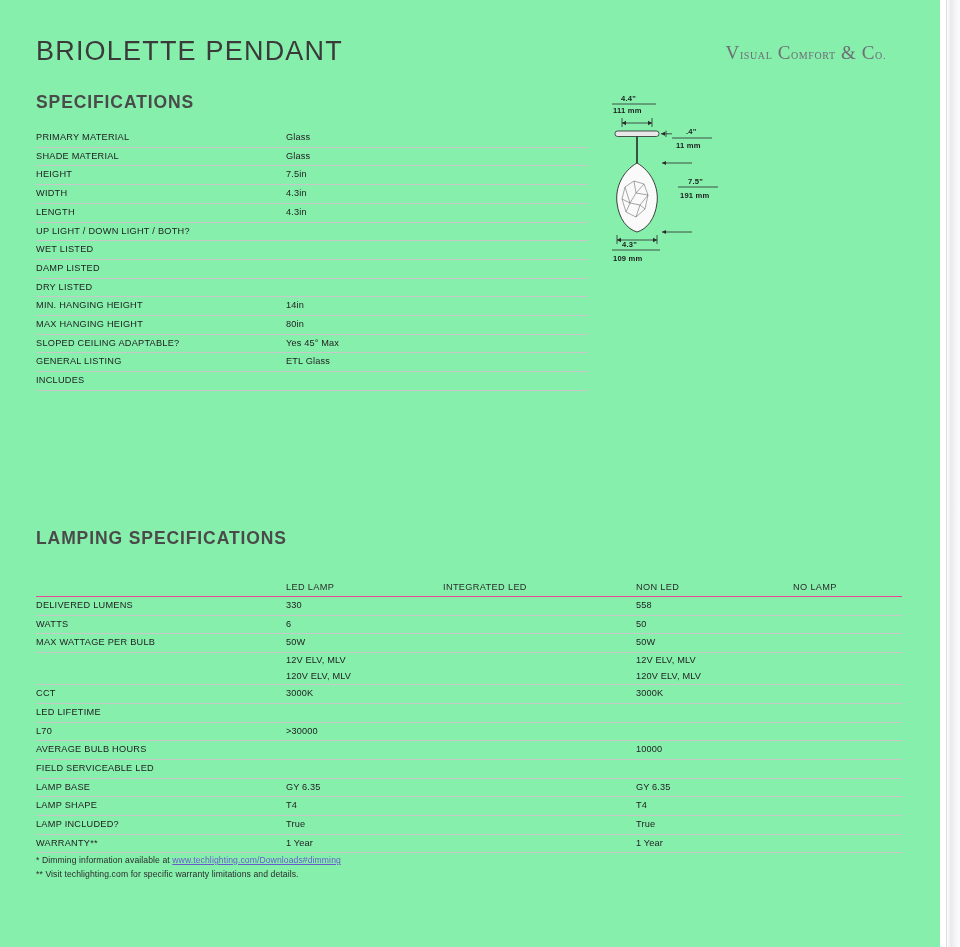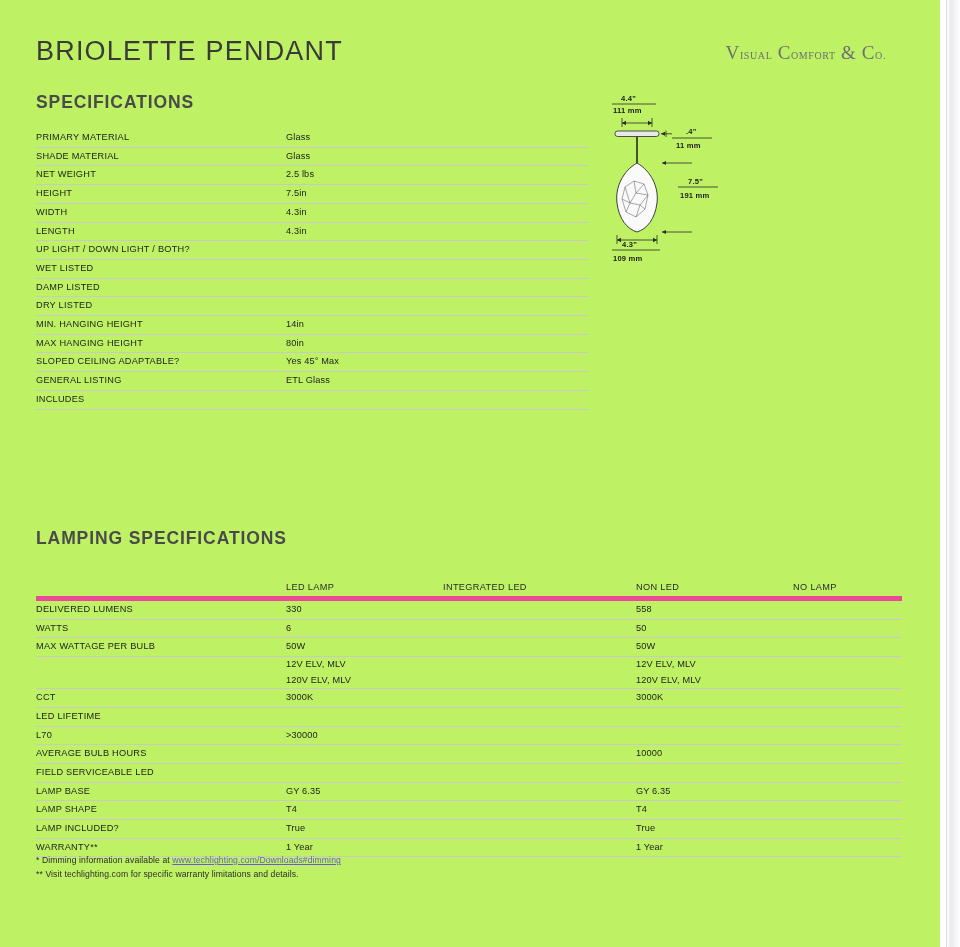--- a/index.html
+++ b/index.html
@@ -33,21 +33,21 @@
     height: 947px;
     background: #dcdce1;
   }
 
   .sheet {
     position: absolute;
     top: 0;
     left: 0;
     width: 940px;
     height: 947px;
-    background: #bef264;
+    background: #86efac;
   }
 
   
   .doc-title {
     position: absolute;
     left: 36px;
     top: 36px;
     font-size: 27px;
     letter-spacing: 1.2px;
     font-weight: 400;
@@ -126,21 +126,21 @@
   #lamping-table col.c-d     { width: 109px; }
 
   #lamping-table thead td {
     border-bottom: none;
     font-size: 9.2px;
     letter-spacing: 0.35px;
     color: #2b2b2b;
     height: 17px;
     line-height: 17px;
   }
-  #lamping-table tbody tr:first-child td { border-top: 5px solid #ec4899; }
+  #lamping-table tbody tr:first-child td { border-top: 1px solid #ec4899; }
   #lamping-table td.multi {
     height: 31px;
     line-height: 15.5px;
     white-space: normal;
   }
   #lamping-table td.multi span { display: block; }
 
   
   .footnotes {
     position: absolute;
@@ -190,24 +190,20 @@
   <div class="section-heading" id="spec-heading">SPECIFICATIONS</div>
   <table class="spec-table" id="spec-table">
     <tbody>
         <tr>
           <td class="label">PRIMARY MATERIAL</td>
           <td class="value">Glass</td>
         </tr>
         <tr>
           <td class="label">SHADE MATERIAL</td>
           <td class="value">Glass</td>
-        </tr>
-        <tr>
-          <td class="label">NET WEIGHT</td>
-          <td class="value">2.5 lbs</td>
         </tr>
         <tr>
           <td class="label">HEIGHT</td>
           <td class="value">7.5in</td>
         </tr>
         <tr>
           <td class="label">WIDTH</td>
           <td class="value">4.3in</td>
         </tr>
         <tr>

